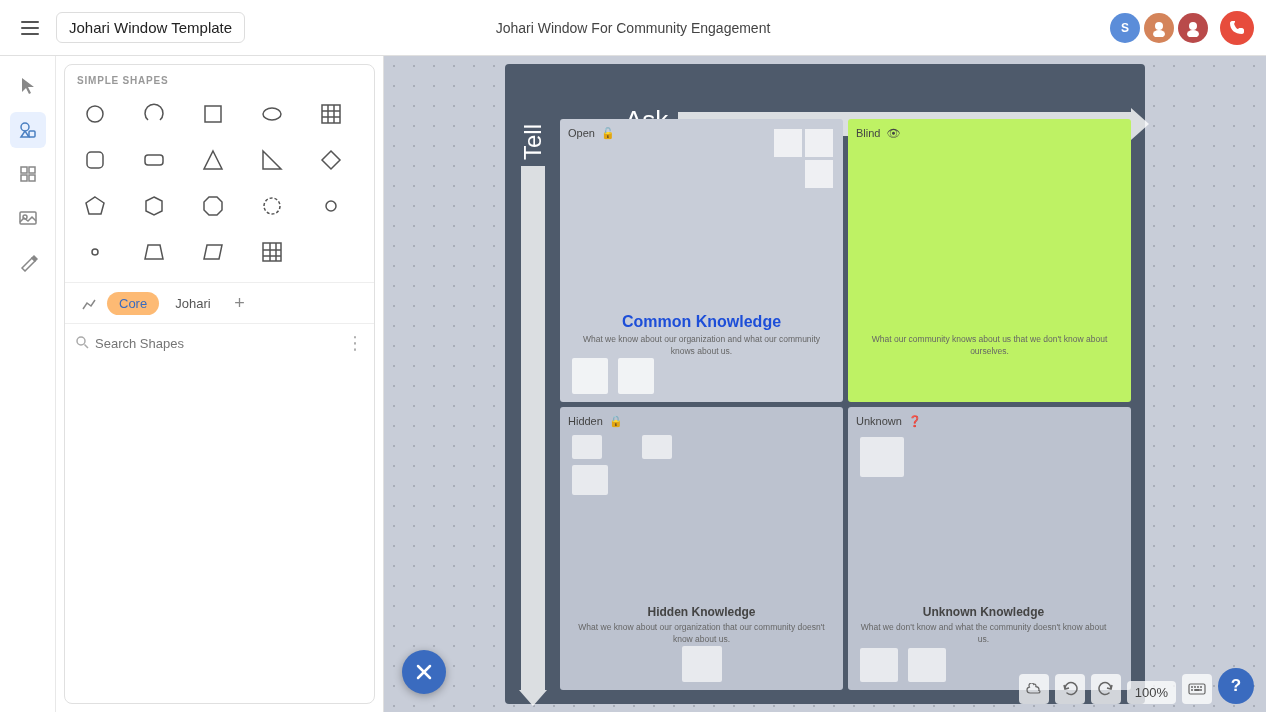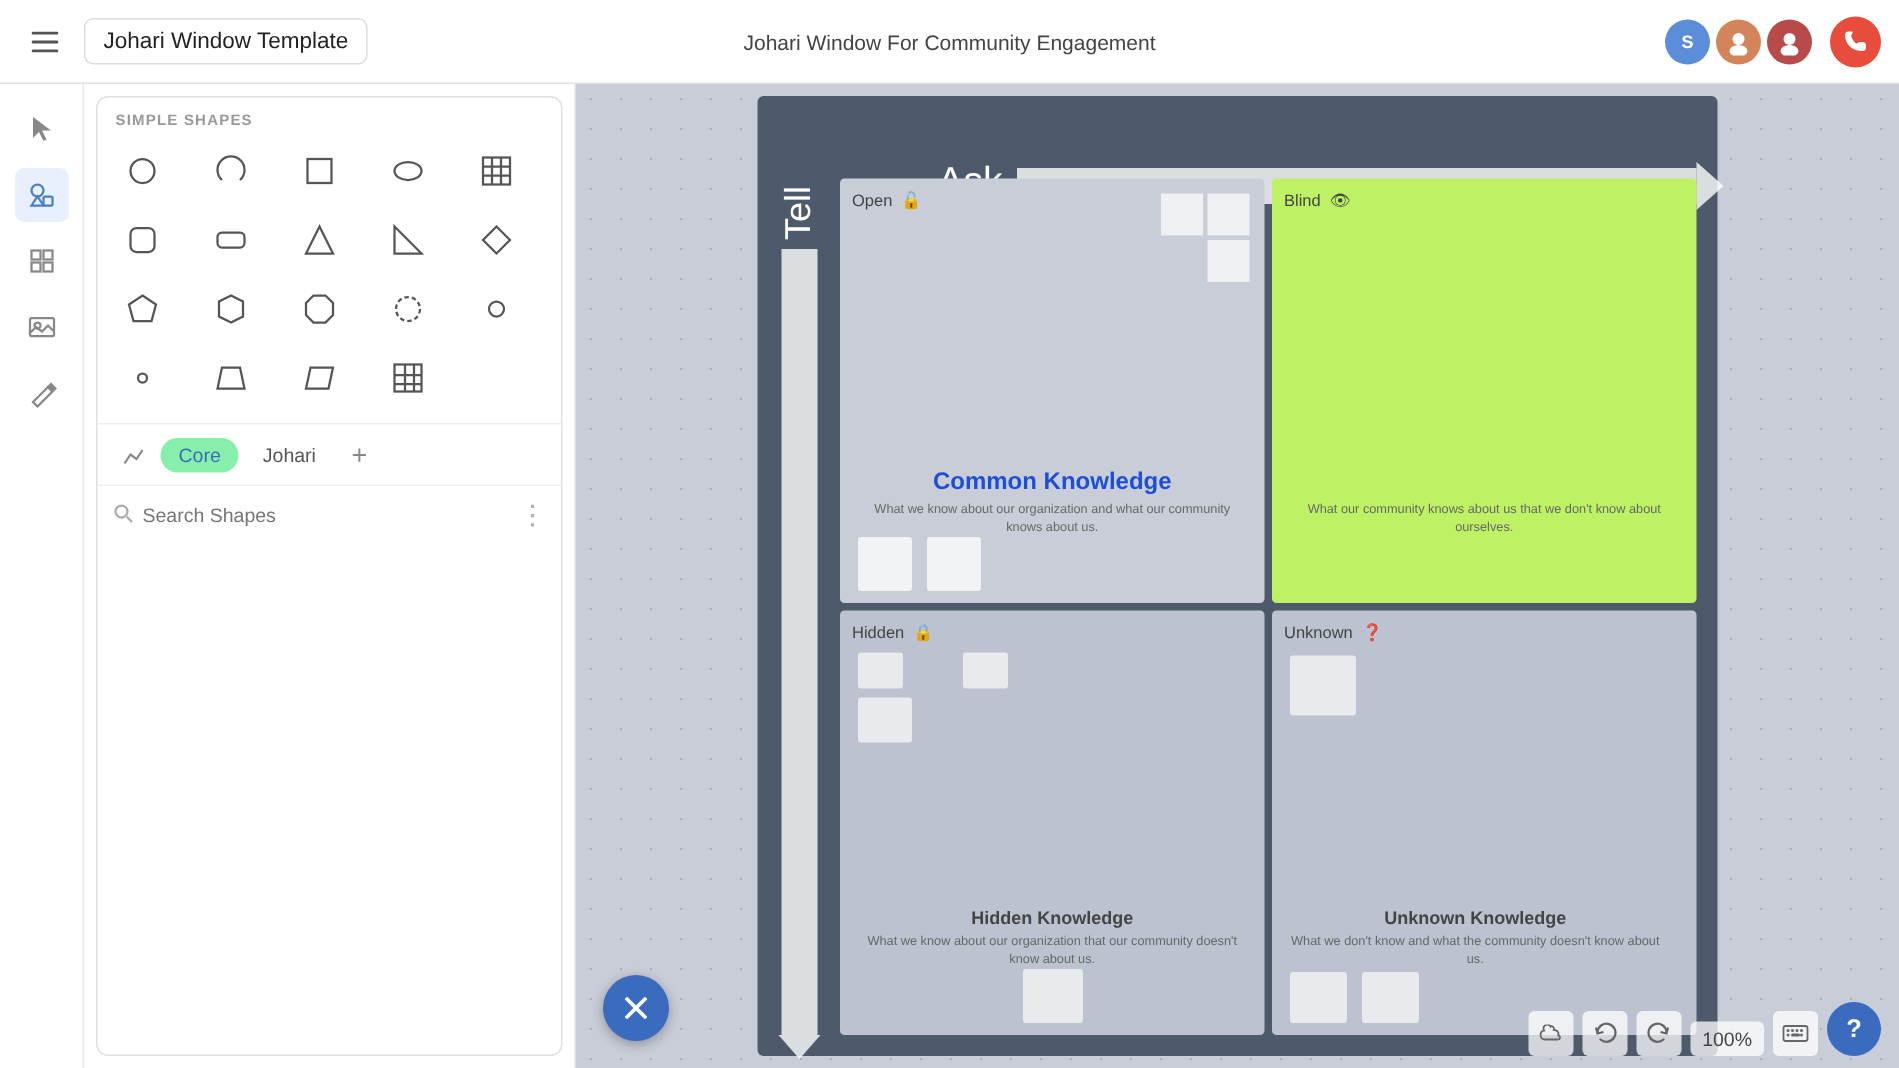--- a/index.html
+++ b/index.html
@@ -160,21 +160,21 @@
     .tab-btn {
       padding: 4px 12px;
       border-radius: 16px;
       font-size: 13px;
       cursor: pointer;
       border: none;
       background: transparent;
       color: #555;
     }
     .tab-btn.active {
-      background: #86efac;
+      background: #fdba74;
       color: #3a6bbf;
       font-weight: 500;
     }
     .tab-add {
       width: 26px; height: 26px;
       display: flex; align-items: center; justify-content: center;
       cursor: pointer;
       color: #888;
       font-size: 18px;
       border-radius: 50%;

